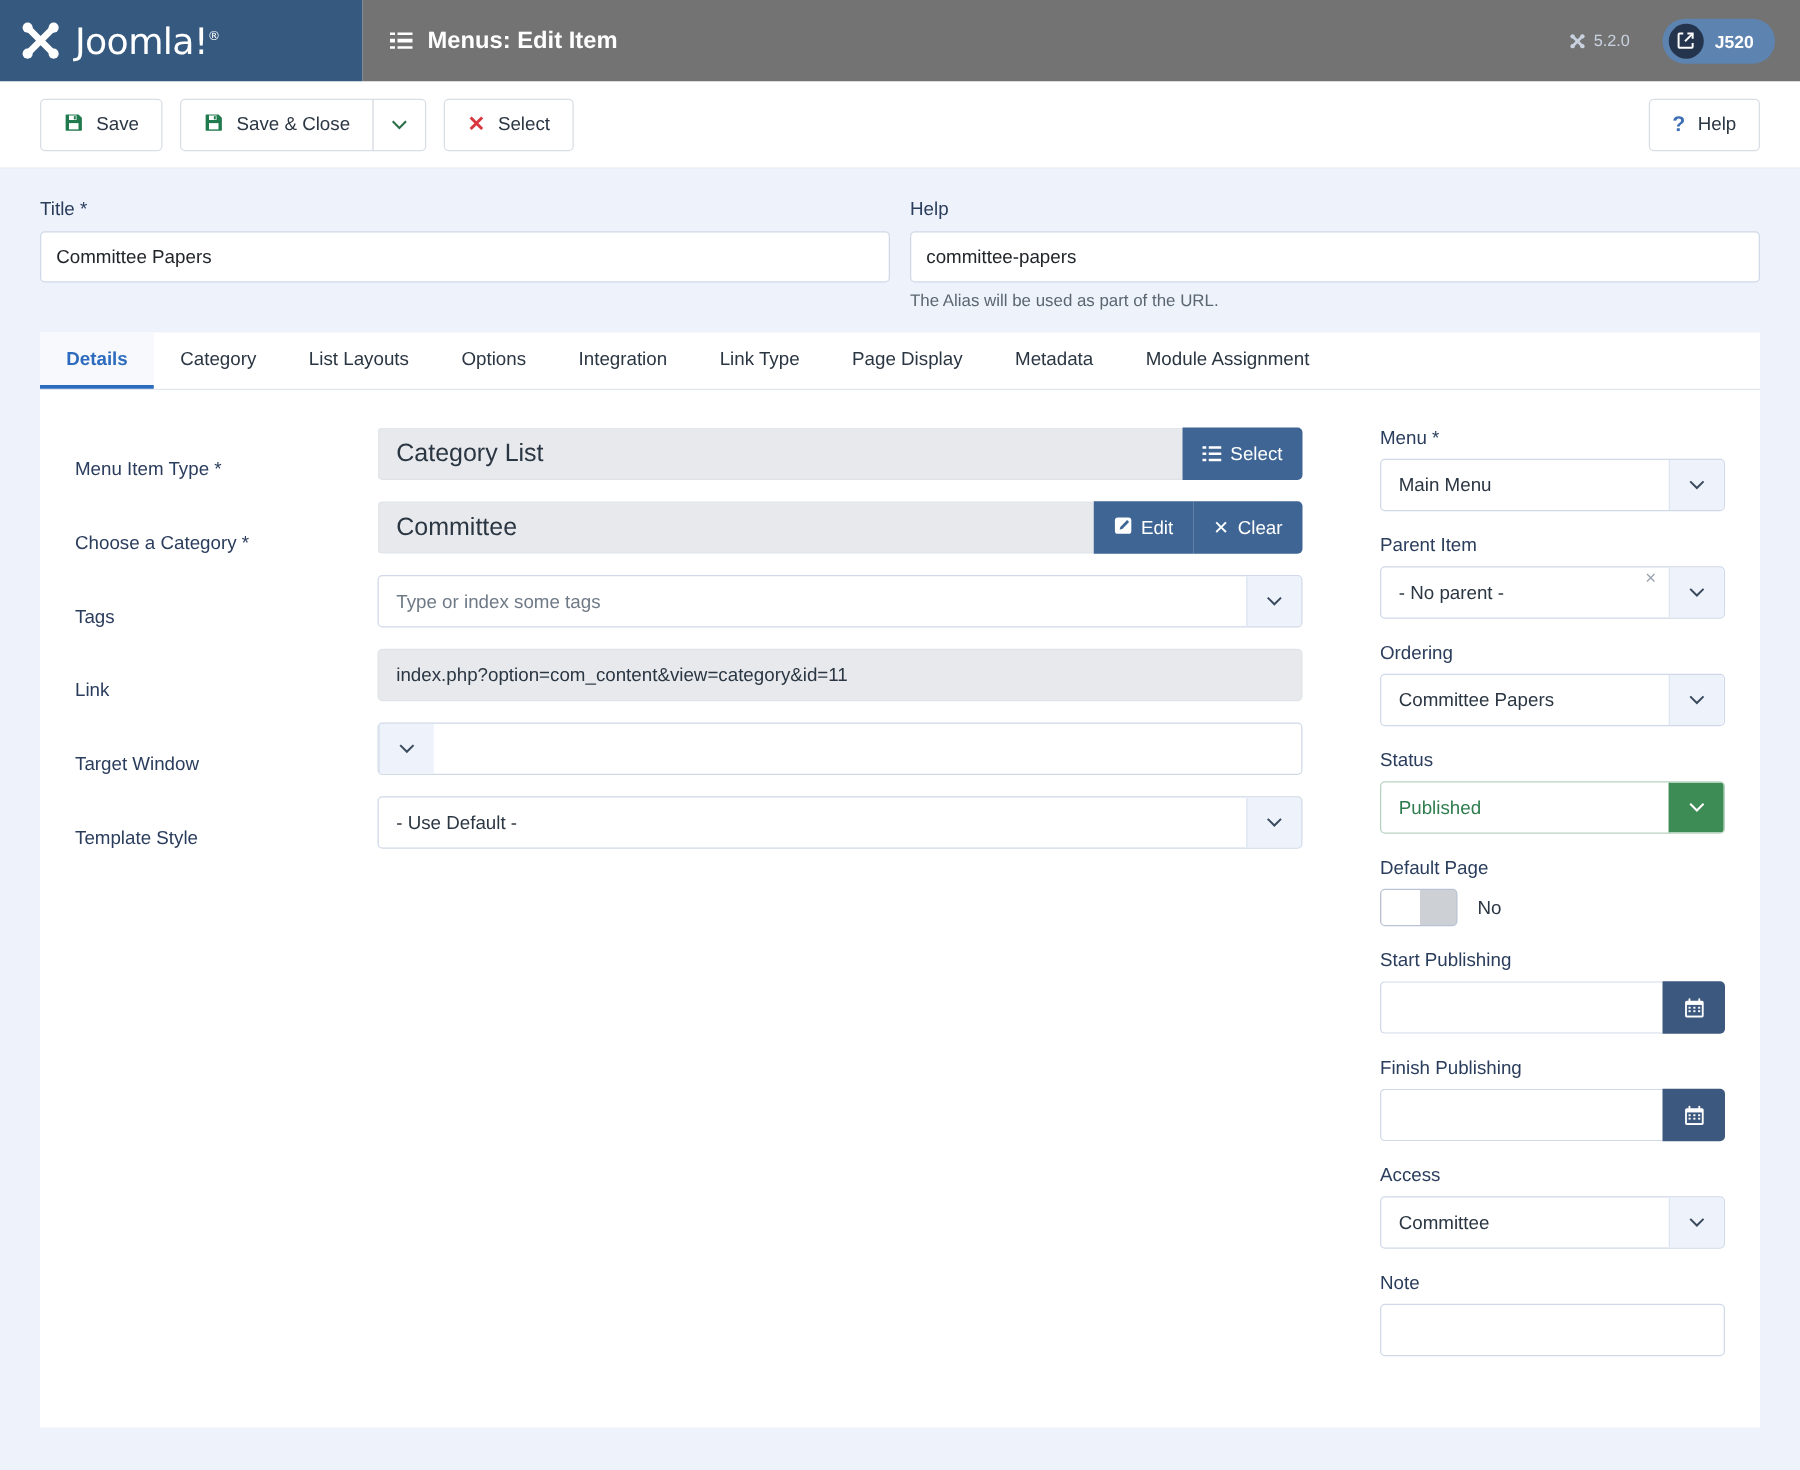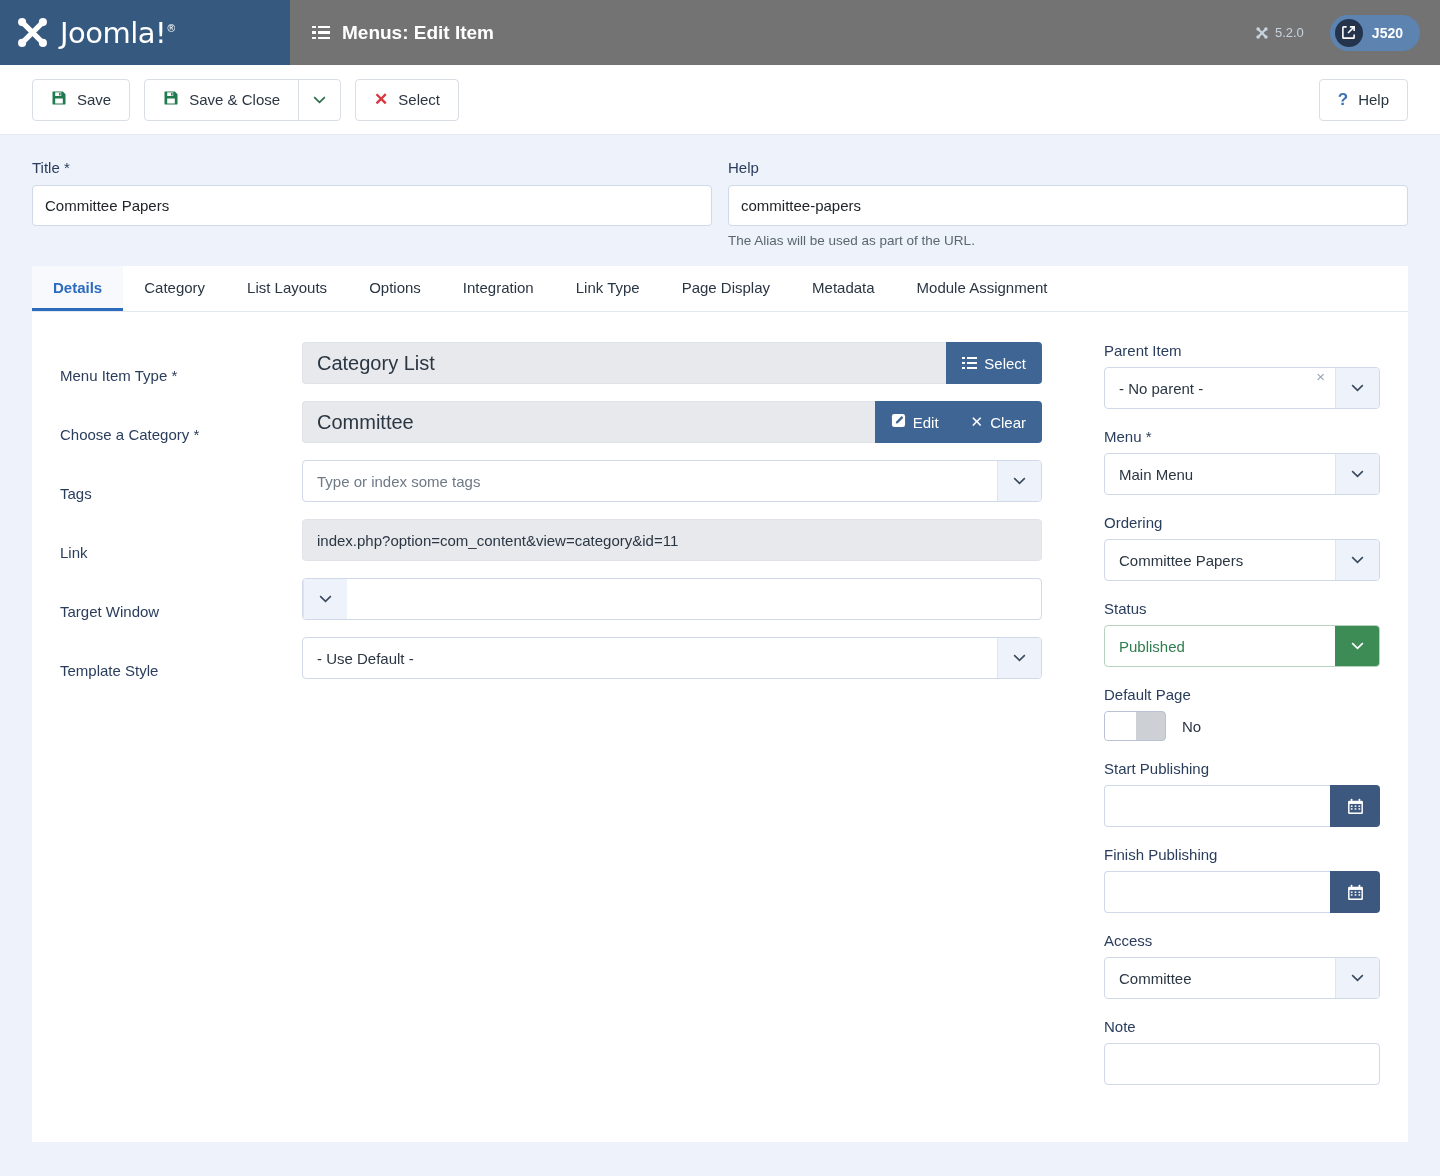--- a/index.html
+++ b/index.html
@@ -401,36 +401,36 @@
               </div>
             </div>
           </div>
         </div>
 
       </div>
 
       <div class="col-side">
 
         <div class="side-group">
+          <label class="side-label">Menu *</label>
+          <div class="select-box">
+            <div class="select-val">Main Menu</div>
+            <div class="select-arrow">
+              <svg class="chev" viewBox="0 0 14 9" fill="none" stroke="#3a4a5e" stroke-width="1.8">
+                  <path d="M1 1.2 7 7.2 13 1.2"></path>
+                </svg>
+            </div>
+          </div>
+        </div>
+
+        <div class="side-group">
           <label class="side-label">Parent Item</label>
           <div class="select-box">
             <div class="select-val">- No parent -</div>
             <span class="mini-x">×</span>
-            <div class="select-arrow">
-              <svg class="chev" viewBox="0 0 14 9" fill="none" stroke="#3a4a5e" stroke-width="1.8">
-                  <path d="M1 1.2 7 7.2 13 1.2"></path>
-                </svg>
-            </div>
-          </div>
-        </div>
-
-        <div class="side-group">
-          <label class="side-label">Menu *</label>
-          <div class="select-box">
-            <div class="select-val">Main Menu</div>
             <div class="select-arrow">
               <svg class="chev" viewBox="0 0 14 9" fill="none" stroke="#3a4a5e" stroke-width="1.8">
                   <path d="M1 1.2 7 7.2 13 1.2"></path>
                 </svg>
             </div>
           </div>
         </div>
 
         <div class="side-group">
           <label class="side-label">Ordering</label>

